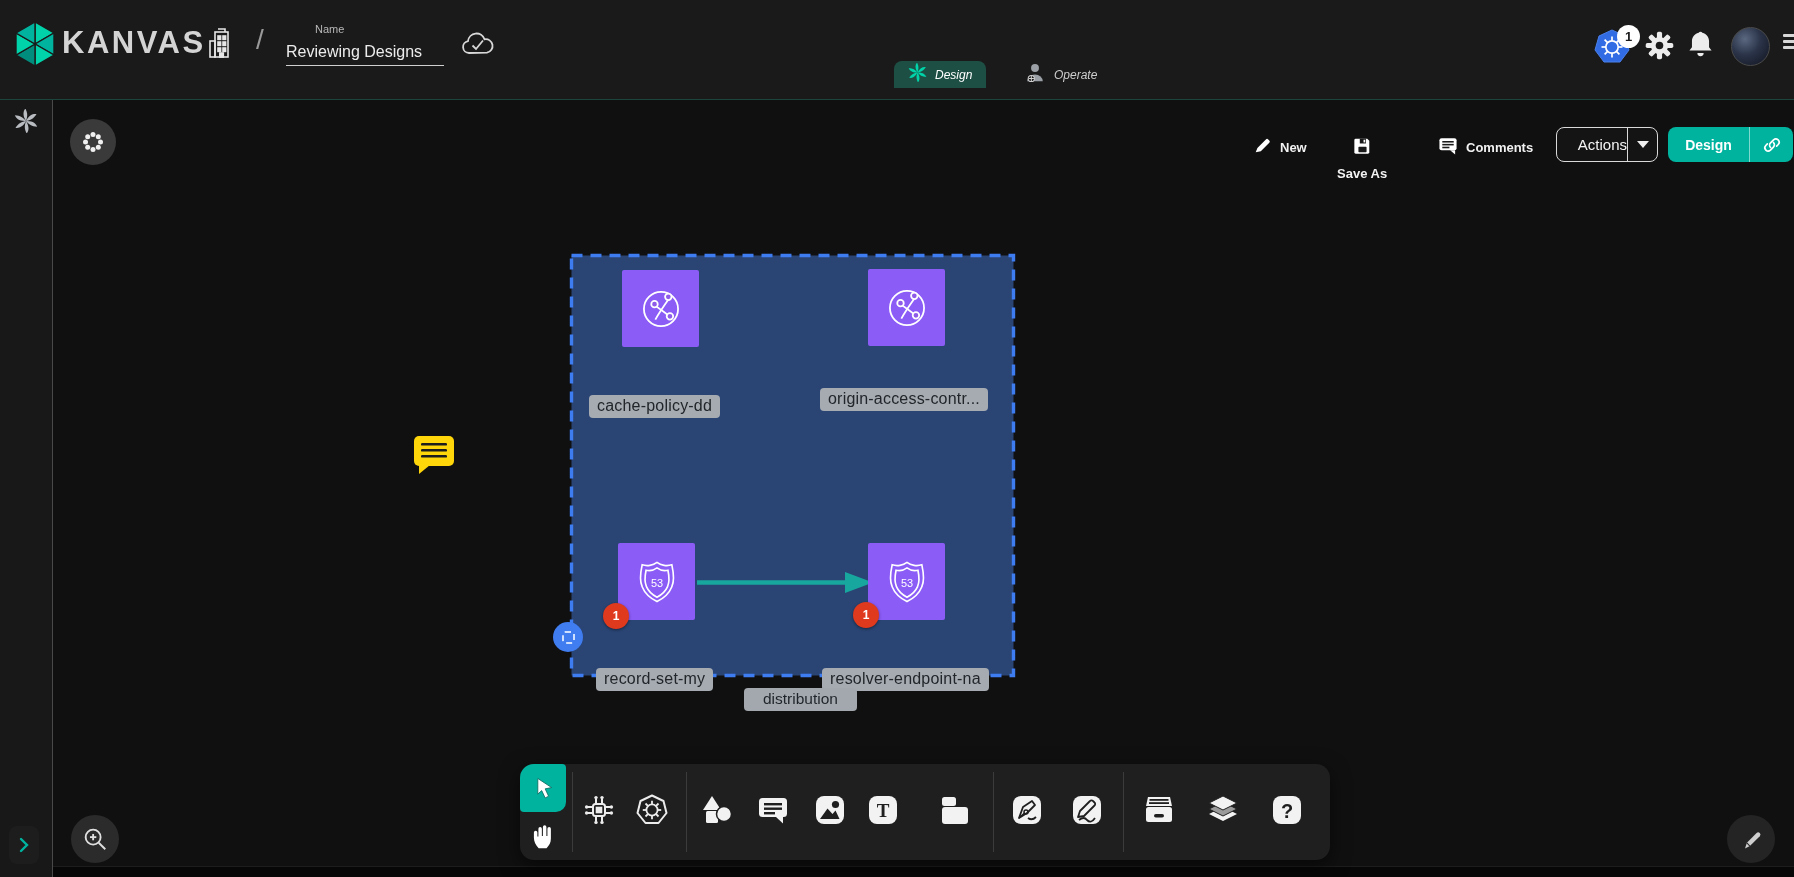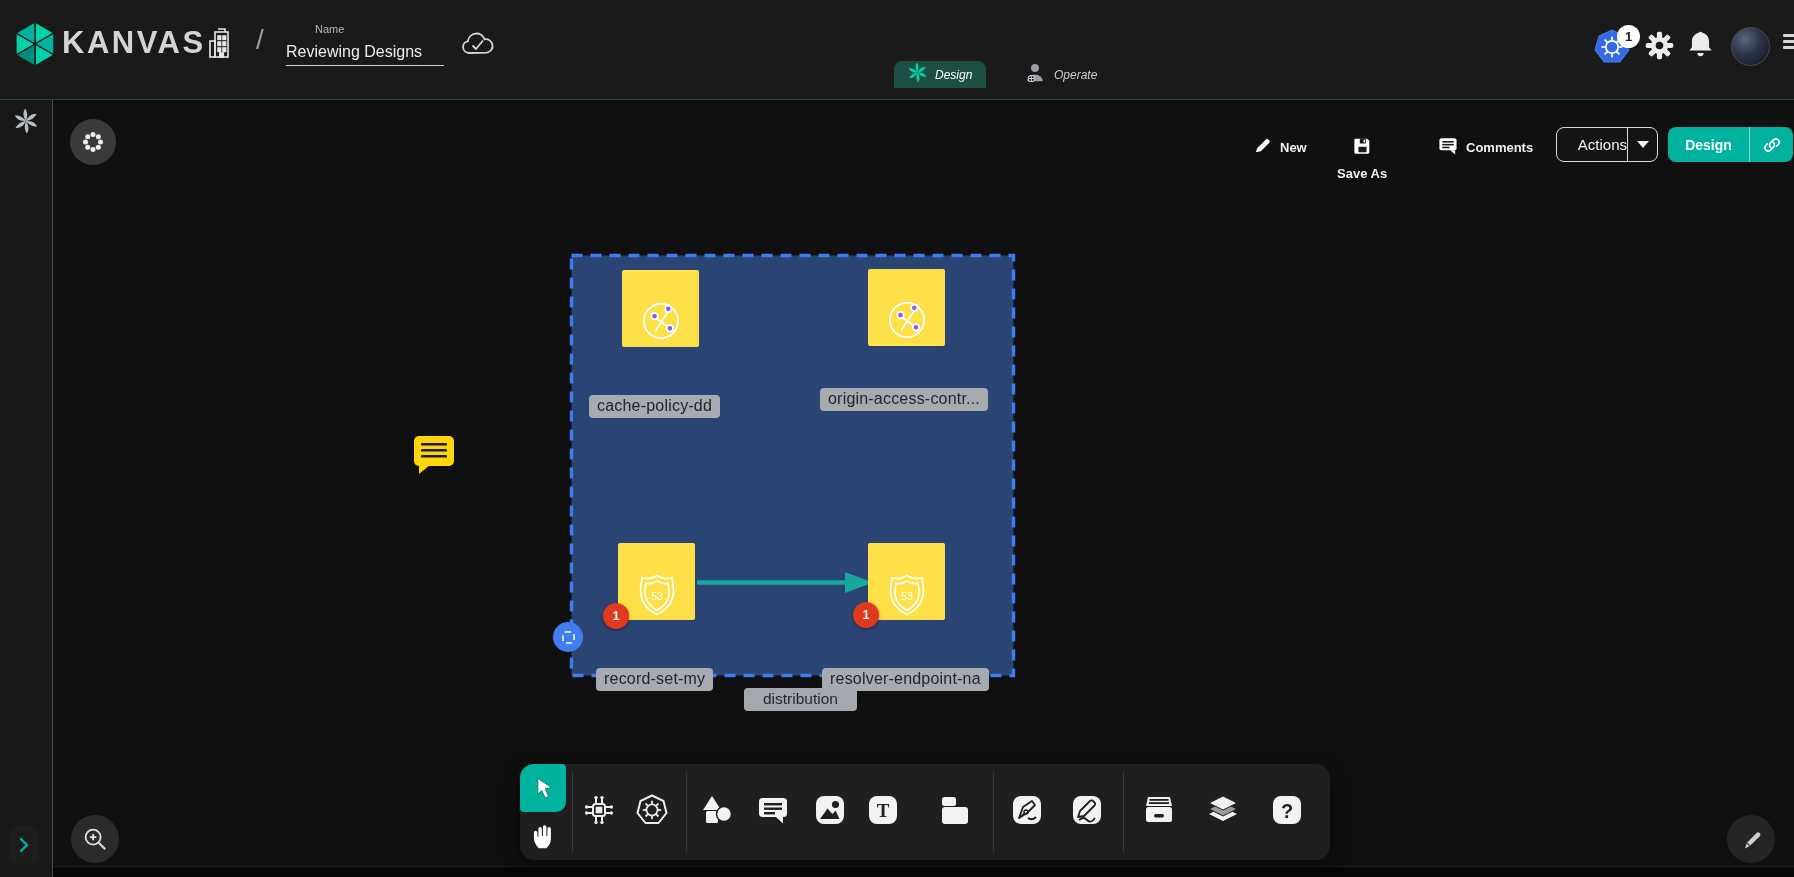--- a/index.html
+++ b/index.html
@@ -51,21 +51,21 @@
   .actions-btn .lbl { flex:1; text-align:right; font-size:15px; }
   .actions-btn .caret-seg { width:30px; height:100%; border-left:1px solid #d9d9d9; display:flex; align-items:center; justify-content:center; }
   .caret-down { width:0; height:0; border-left:6px solid transparent; border-right:6px solid transparent; border-top:7px solid #eee; }
   .share-btn { position:absolute; left:1668px; top:127px; width:125px; height:35px; background:#00b39f; border-radius:8px; display:flex; align-items:center; color:#fff; cursor:pointer; }
   .share-btn .lbl { flex:1; text-align:center; font-size:14px; font-weight:bold; }
   .share-btn .link-seg { width:44px; height:100%; border-left:1px solid rgba(255,255,255,.5); display:flex; align-items:center; justify-content:center; }
 
   
   .group { position:absolute; left:569px; top:253px; width:447px; height:425px; z-index:5; }
   .group-border-svg { position:absolute; inset:0; }
-  .node-sq { position:absolute; width:77px; height:77px; background:#fde047; border-radius:2px; display:flex; align-items:flex-end; justify-content:center; cursor:pointer; }
+  .node-sq { position:absolute; width:77px; height:77px; background:#8b5cf6; border-radius:2px; display:flex; align-items:center; justify-content:center; cursor:pointer; }
   .node-label { position:absolute; background:#a6abb2; color:#22262a; font-size:16px; letter-spacing:.2px; padding:2px 8px 3px; border-radius:4px; white-space:nowrap;margin-top:38px; }
   .node-badge { position:absolute; width:26px; height:26px; background:#e03a1e; border-radius:50%; color:#fff; font-size:12px; font-weight:bold; display:flex; align-items:center; justify-content:center; box-shadow:0 1px 3px rgba(0,0,0,.45); z-index:3; }
   .edge-arrow { position:absolute; left:126px; top:316px; }
   .sel-handle { position:absolute; left:-16px; top:369px; width:30px; height:30px; background:#3f7df0; border-radius:50%; display:flex; align-items:center; justify-content:center; cursor:pointer; z-index:4; }
   .sel-handle .inner { width:13px; height:13px; border:2px dashed #cfe0ff; border-radius:3px; }
   .group-label { position:absolute; left:744px; top:688px; background:#a3a8ae; color:#1f242b; font-size:15.5px; padding:2px 19px 3px; border-radius:4px; z-index:6; }
   .comment-marker { position:absolute; left:413px; top:435px; cursor:pointer; z-index:7; }
 
   
   .toolbar { position:absolute; left:520px; top:764px; width:810px; height:96px; background:#1f1f1f; border-radius:14px; box-shadow:0 6px 20px rgba(0,0,0,.55); z-index:18; }

